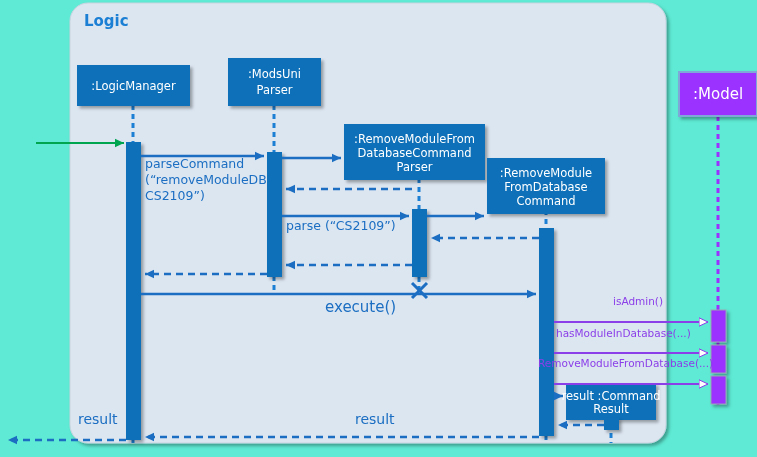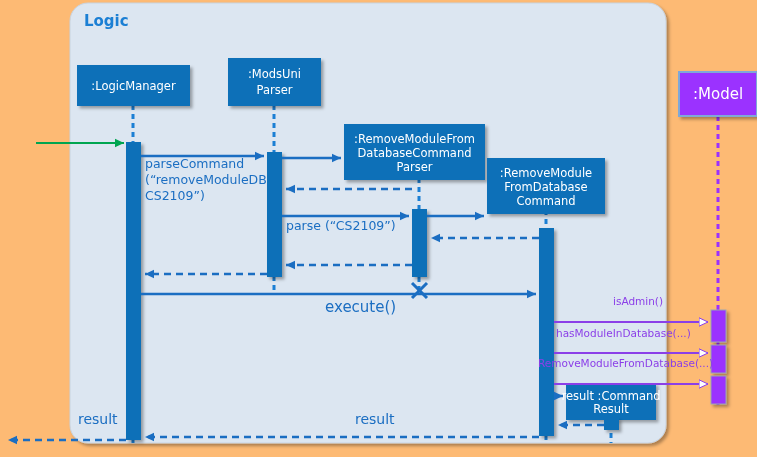--- a/index.html
+++ b/index.html
@@ -8,21 +8,21 @@
     background: #000000;
     width: 757px;
     height: 457px;
     overflow: hidden;
     font-family: "DejaVu Sans", sans-serif;
   }
   #stage {
     position: relative;
     width: 757px;
     height: 457px;
-    background: #fdba74;
+    background: #5eead4;
   }
   svg.diagram {
     position: absolute;
     left: 0; top: 0;
     width: 757px;
     height: 457px;
   }
   .boxlabel {
     font-family: "DejaVu Sans", sans-serif;
     font-size: 11.5px;

